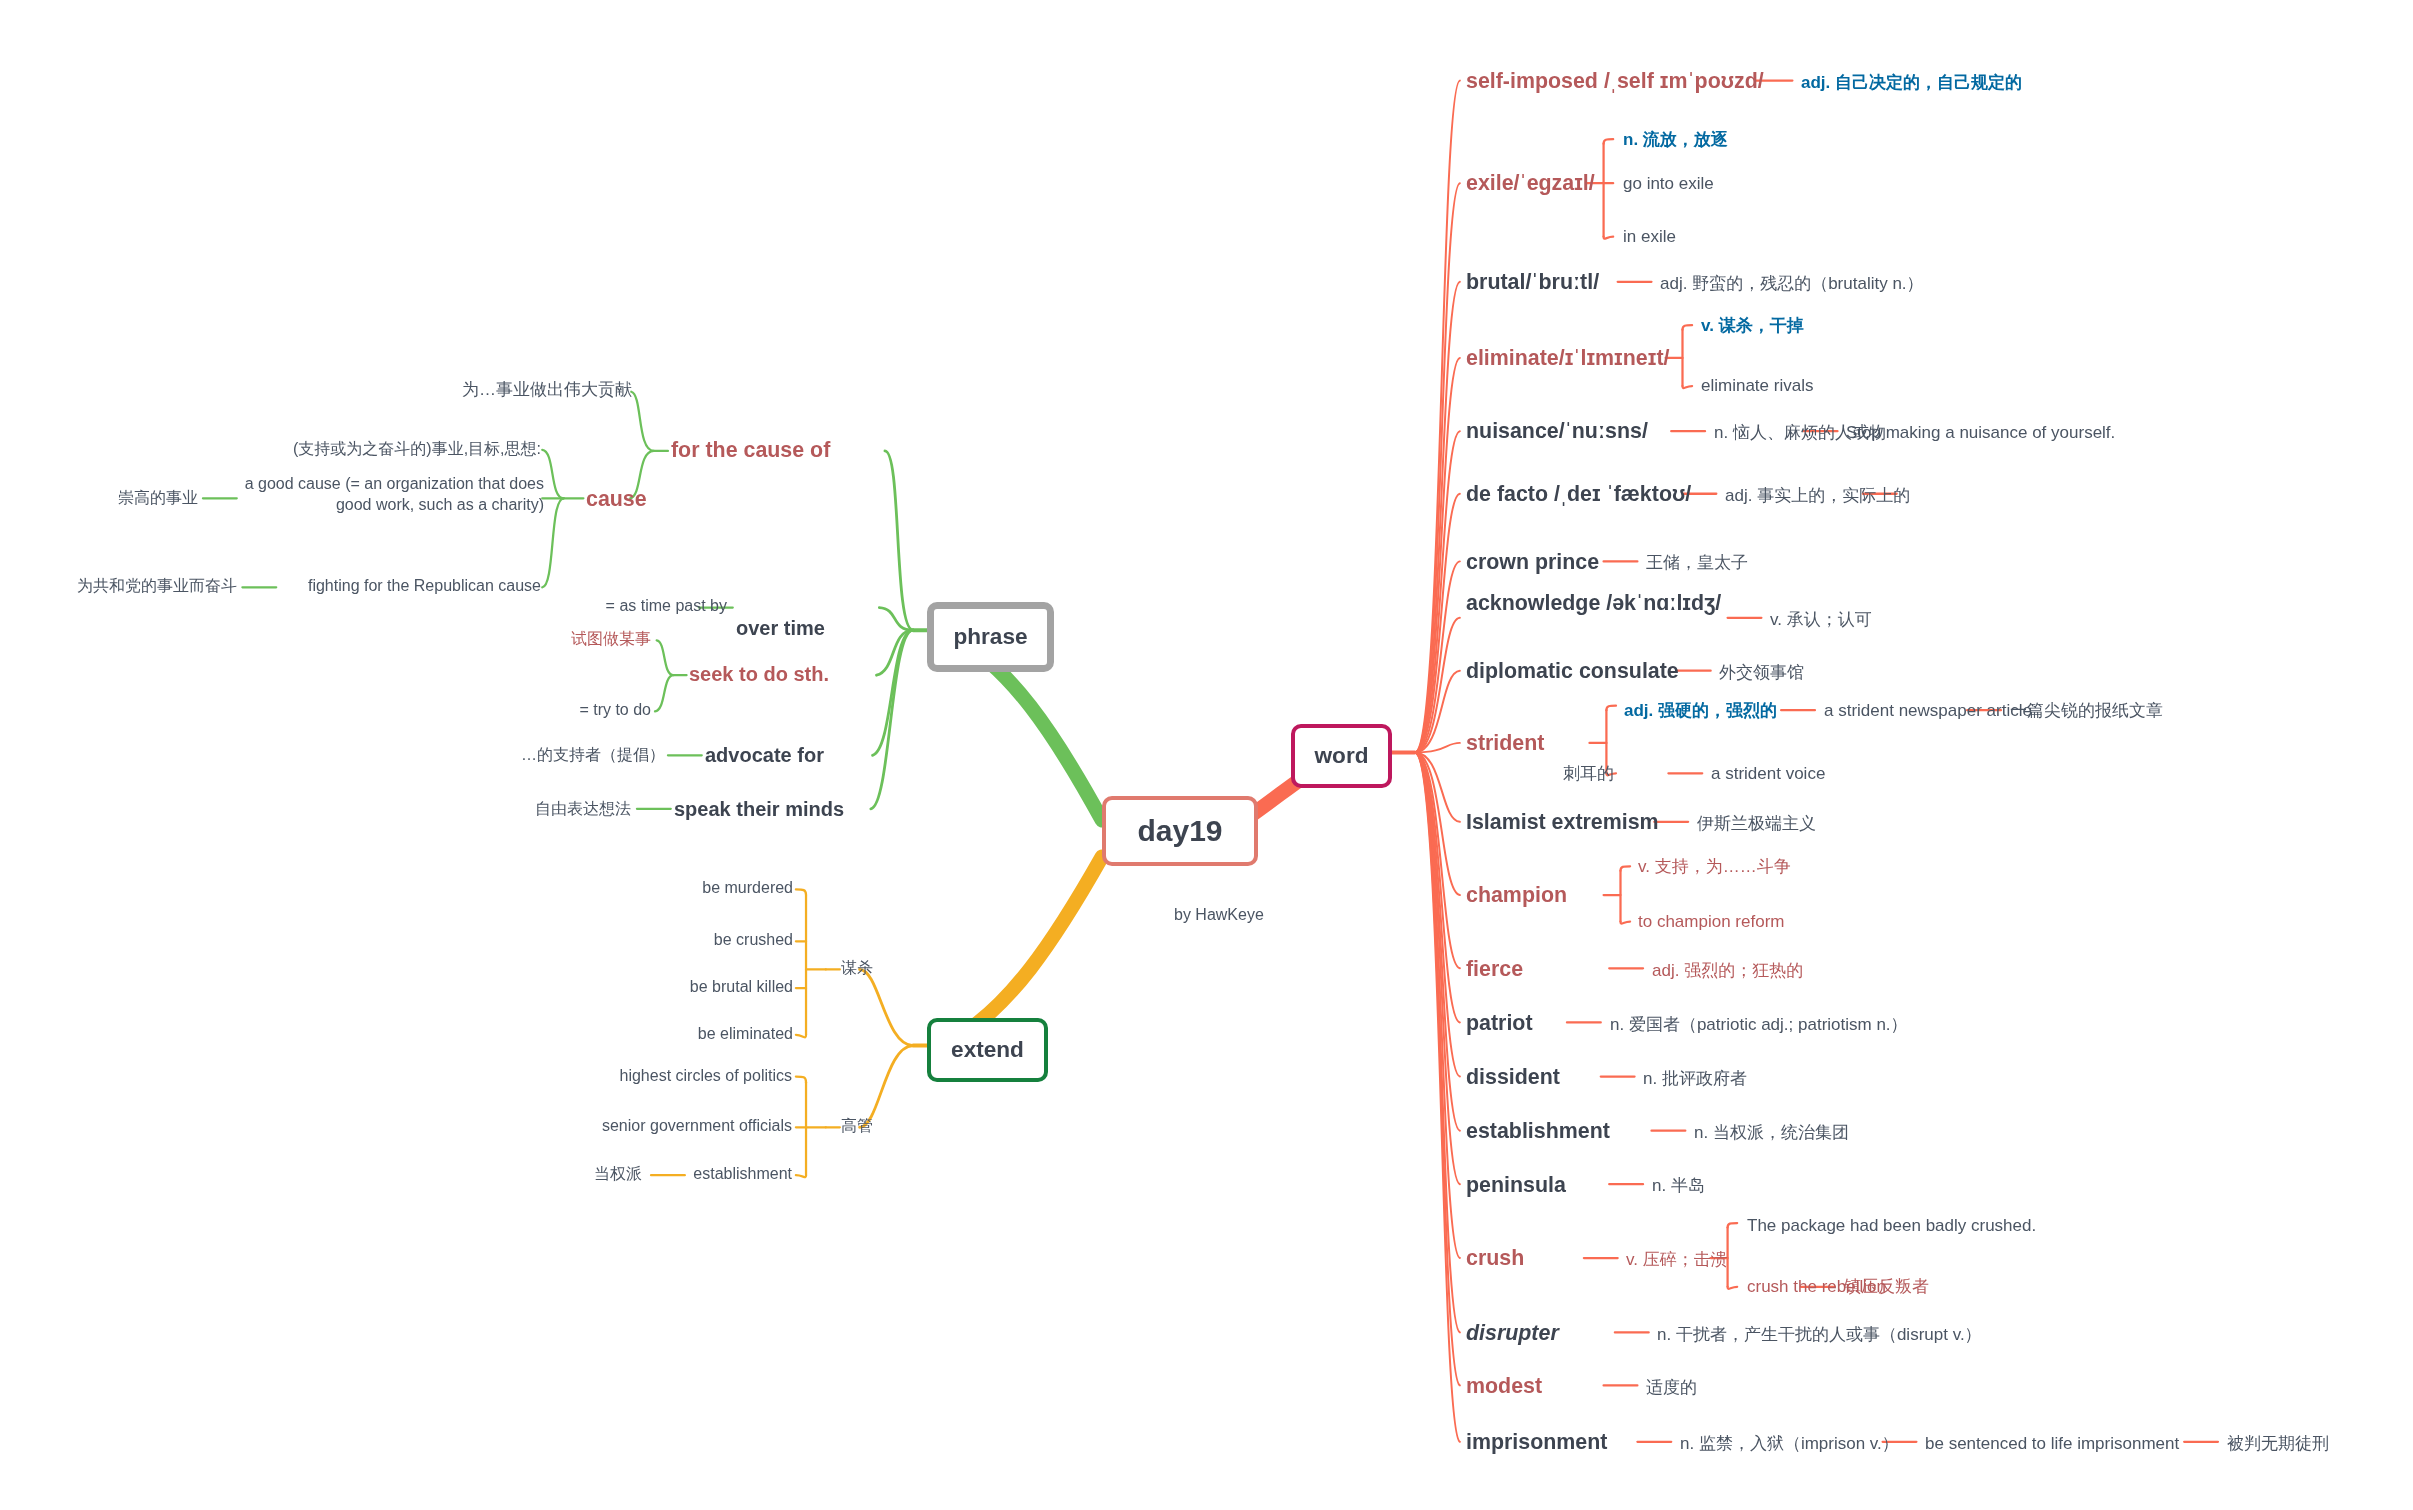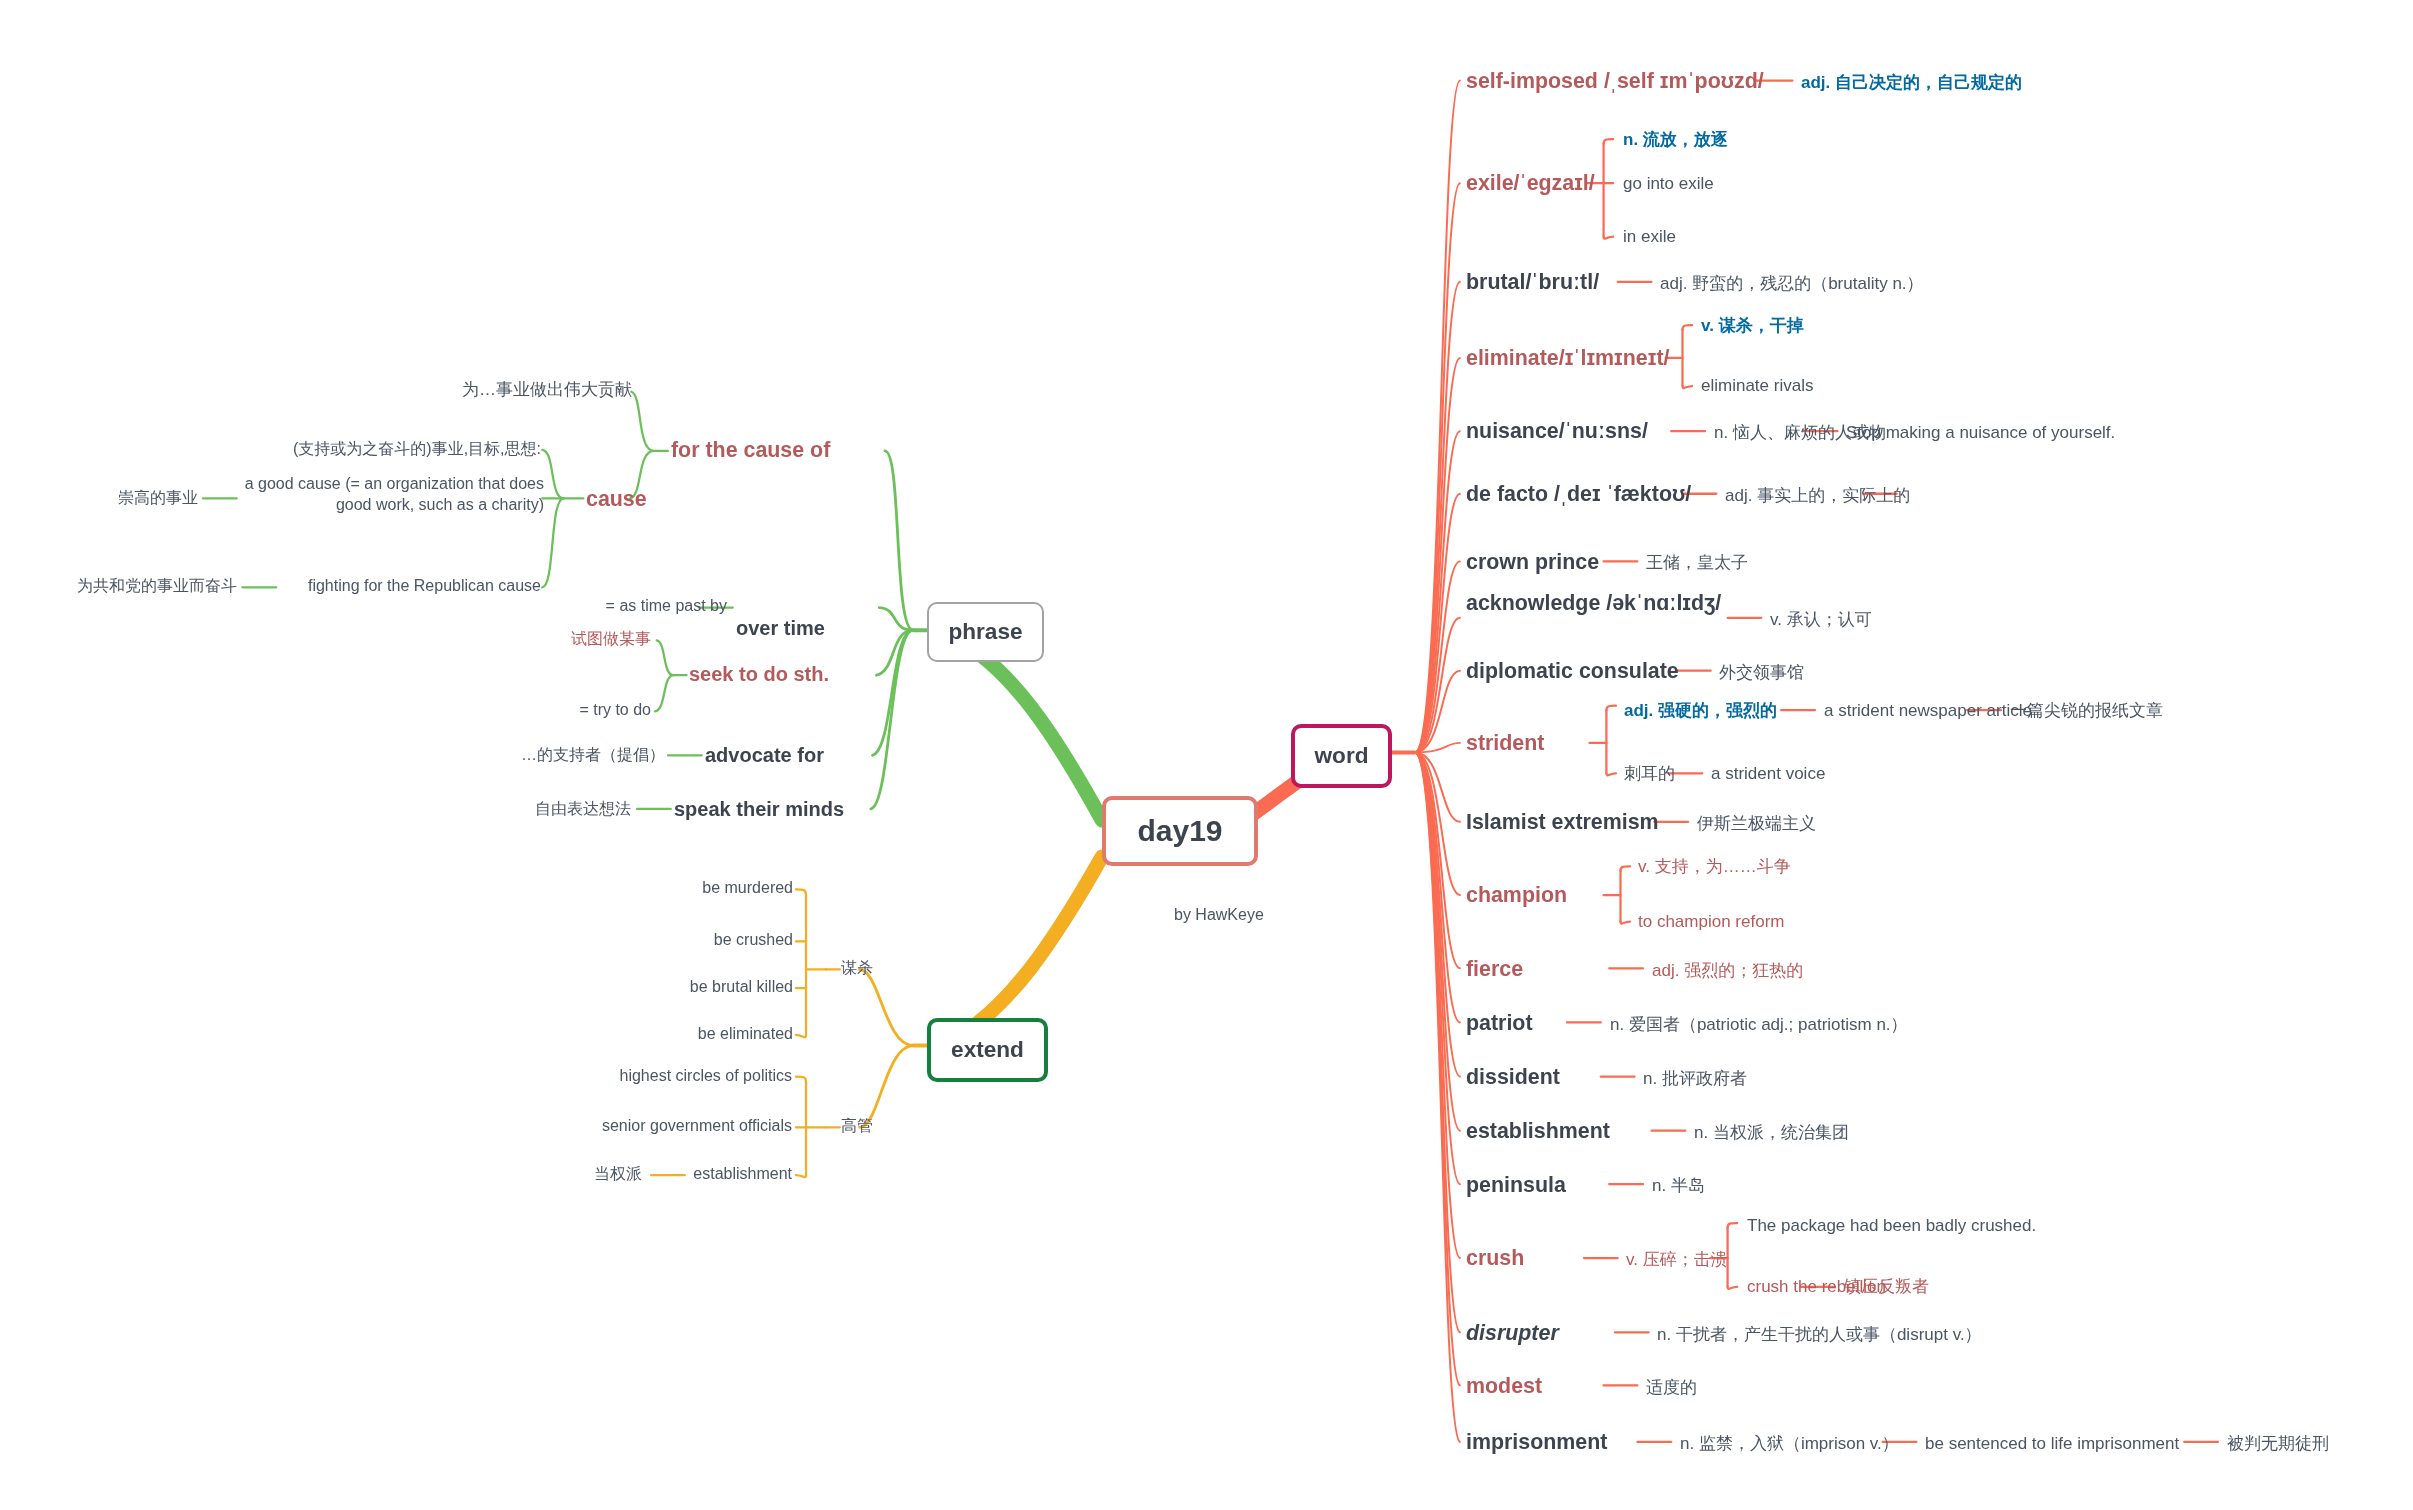--- a/index.html
+++ b/index.html
@@ -13,21 +13,21 @@
 
   .node{position:absolute;white-space:nowrap;line-height:1.25;}
 
   
   .boxnode{
     position:absolute;background:#fff;border-radius:10px;
     display:flex;align-items:center;justify-content:center;
     font-weight:bold;color:#3d4450;white-space:nowrap;
   }
   .box-center{border:4px solid #e07a6e;font-size:30px;}
-  .box-phrase{border:2px solid #a3a3a3;font-size:22.6px;}
+  .box-phrase{border:7px solid #a3a3a3;font-size:22.6px;}
   .box-extend{border:4px solid #15803d;font-size:22.6px;}
   .box-word{border:4px solid #be185d;font-size:22.6px;}
 
   
   .t-head-dark{font-weight:bold;color:#3d4450;}
   .t-head-red{font-weight:bold;color:#b5595a;}
   .t-plain{color:#4b5563;font-weight:normal;}
   .t-plain-red{color:#b5595a;font-weight:normal;}
   .t-bold-red{color:#0369a1;font-weight:bold;}
   .t-bold-dark{color:#3d4450;font-weight:bold;}
@@ -265,21 +265,21 @@
   <div class="node t-head-dark s38" style="left:1466px;top:590px;">acknowledge /əkˈnɑːlɪdʒ/</div>
   <div class="node t-plain s30" style="left:1770px;top:609px;">v. 承认；认可</div>
 
   <div class="node t-head-dark s38" style="left:1466px;top:658px;">diplomatic consulate</div>
   <div class="node t-plain s30" style="left:1719px;top:662px;">外交领事馆</div>
 
   <div class="node t-head-red s38" style="left:1466px;top:730px;">strident</div>
   <div class="node t-bold-red s30" style="left:1624px;top:700px;text-align:right;">adj. 强硬的，强烈的</div>
   <div class="node t-plain s30" style="left:1824px;top:700px;">a strident newspaper article</div>
   <div class="node t-plain s30" style="left:2010px;top:700px;">一篇尖锐的报纸文章</div>
-  <div class="node t-plain s30" style="left:1624px;top:763px;">刺耳的</div>
+  <div class="node t-plain s30" style="left:1563px;top:763px;">刺耳的</div>
   <div class="node t-plain s30" style="left:1711px;top:763px;">a strident voice</div>
 
   <div class="node t-head-dark s38" style="left:1466px;top:809px;">Islamist extremism</div>
   <div class="node t-plain s30" style="left:1697px;top:813px;">伊斯兰极端主义</div>
 
   <div class="node t-head-red s38" style="left:1466px;top:882px;">champion</div>
   <div class="node t-plain-red s30" style="left:1638px;top:856px;">v. 支持，为……斗争</div>
   <div class="node t-plain-red s30" style="left:1638px;top:911px;">to champion reform</div>
 
   <div class="node t-head-red s38" style="left:1466px;top:956px;">fierce</div>

